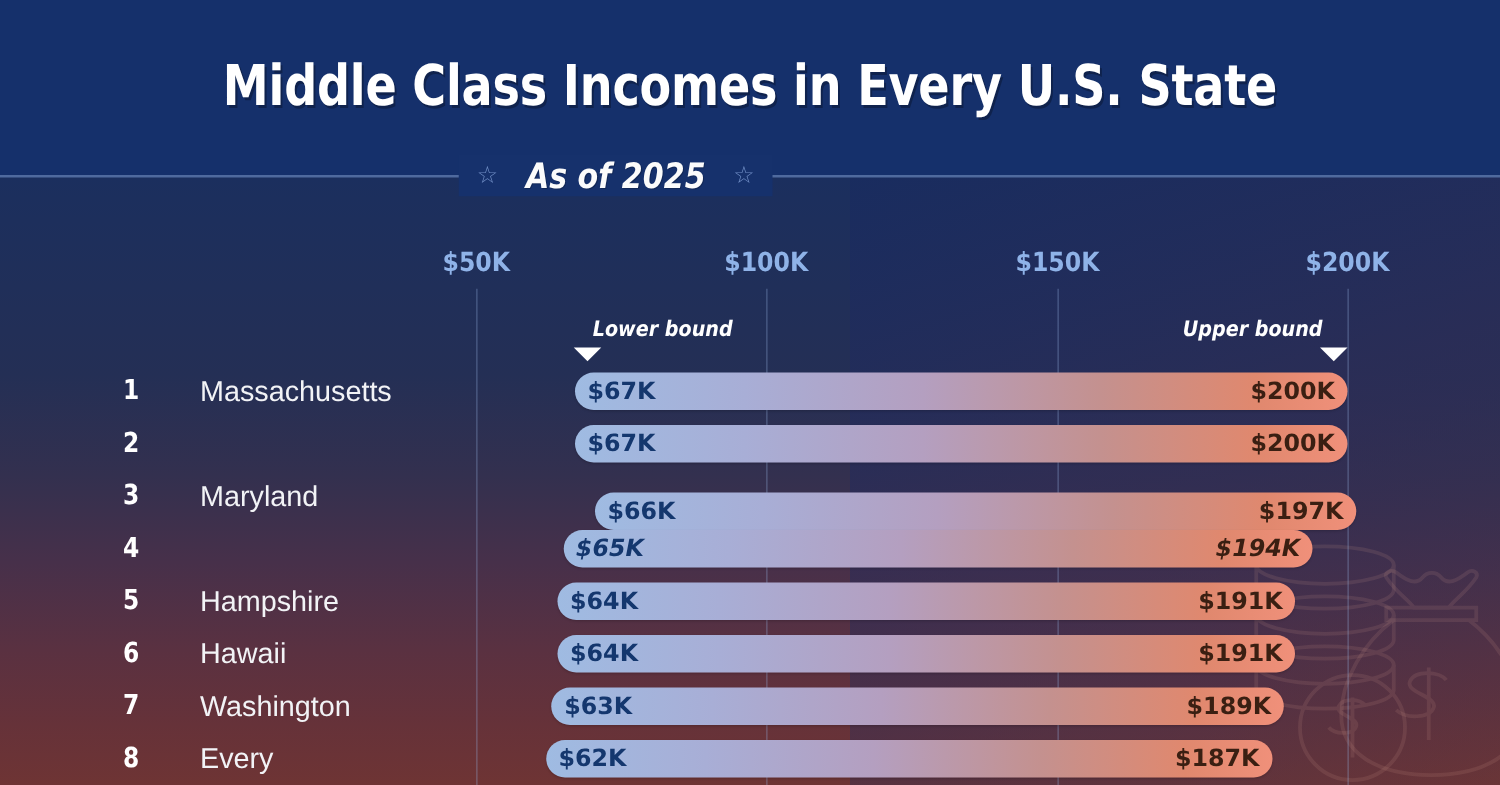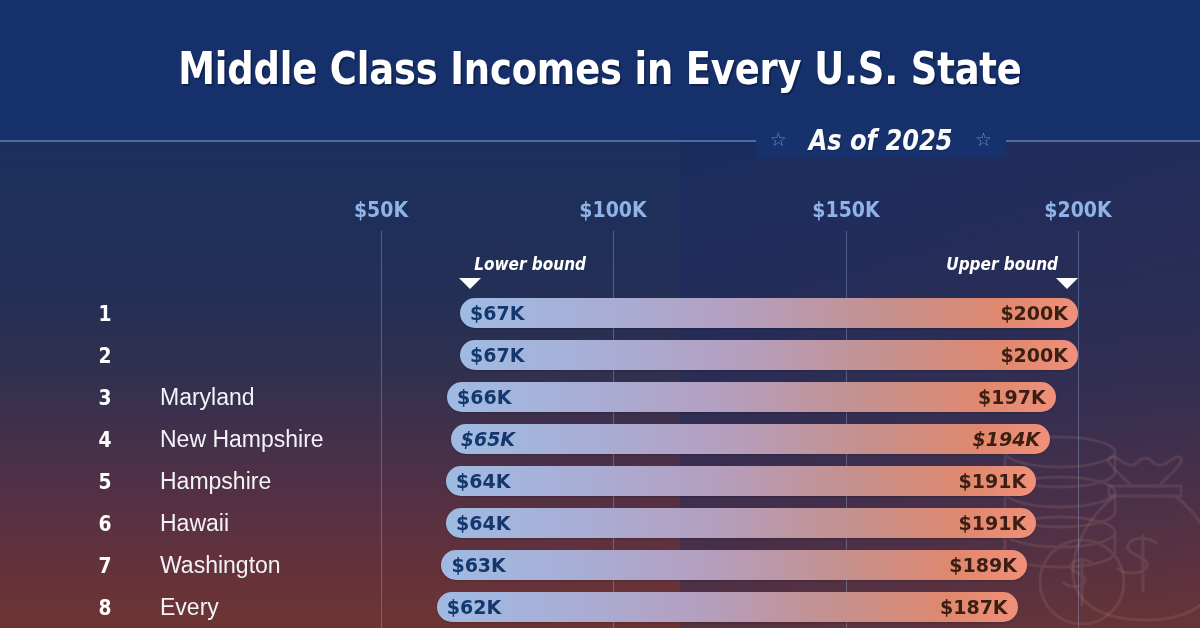--- a/index.html
+++ b/index.html
@@ -47,22 +47,22 @@
     color:#ffffff;
     transform:scaleX(.82);
     text-shadow:2px 2px 0 rgba(0,0,0,.28);
     white-space:nowrap;
   }
   .divider{
     position:absolute;left:0;top:140px;width:1200px;height:2px;
     background:#4f6a9e;
   }
   .subtitle-wrap{
-    position:absolute;left:0;top:124px;width:985px;text-align:right;
-    white-space:nowrap;z-index:3;padding-left:21px;
+    position:absolute;left:0;top:124px;width:985px;text-align:center;
+    white-space:nowrap;z-index:3;
   }
   .subtitle-badge{
     display:inline-block;padding:0 14px;background:#16316c;
   }
   .star{
     color:#6e8cc4;font-size:19px;vertical-align:4px;
   }
   .subtitle{
     display:inline-block;
     font-family:"DejaVu Sans", sans-serif;
@@ -193,43 +193,43 @@
 
     <div class="bound-note" style="left:468px;top:113px;">Lower bound</div>
     <div class="bound-arrow" style="left:459px;top:137px;"></div>
 
     <div class="bound-note" style="left:940px;top:113px;">Upper bound</div>
     <div class="bound-arrow" style="left:1056px;top:137px;"></div>
 
     <div id="rows-layer">
         <div class="row" style="top: 151px;">
           <div class="rank">1</div>
+          <div class="state">Massachusetts</div>
           <div class="bar" style="left: 459.993px; width: 618.007px;">
             <span class="bar-label-low">$67K</span>
             <span class="bar-label-high">$200K</span>
           </div>
         </div>
         <div class="row" style="top: 193px;">
           <div class="rank">2</div>
           <div class="bar" style="left: 459.993px; width: 618.007px;">
             <span class="bar-label-low">$67K</span>
             <span class="bar-label-high">$200K</span>
           </div>
         </div>
         <div class="row" style="top: 235px;">
           <div class="rank">3</div>
           <div class="state">Maryland</div>
-          <div class="bar" style="left: 447px; width: 608.713px;">
+          <div class="bar" style="left: 476px; width: 608.713px; margin-top: 12px;">
             <span class="bar-label-low">$66K</span>
             <span class="bar-label-high">$197K</span>
           </div>
         </div>
         <div class="row" style="top: 277px;">
           <div class="rank">4</div>
-          <div class="state">New Hampshire</div>
           <div class="bar" style="left: 450.7px; width: 599.42px; font-style: italic;">
             <span class="bar-label-low">$65K</span>
             <span class="bar-label-high">$194K</span>
           </div>
         </div>
         <div class="row" style="top: 319px;">
           <div class="rank">5</div>
           <div class="state">Hampshire</div>
           <div class="bar" style="left: 446.053px; width: 590.127px;">
             <span class="bar-label-low">$64K</span>

